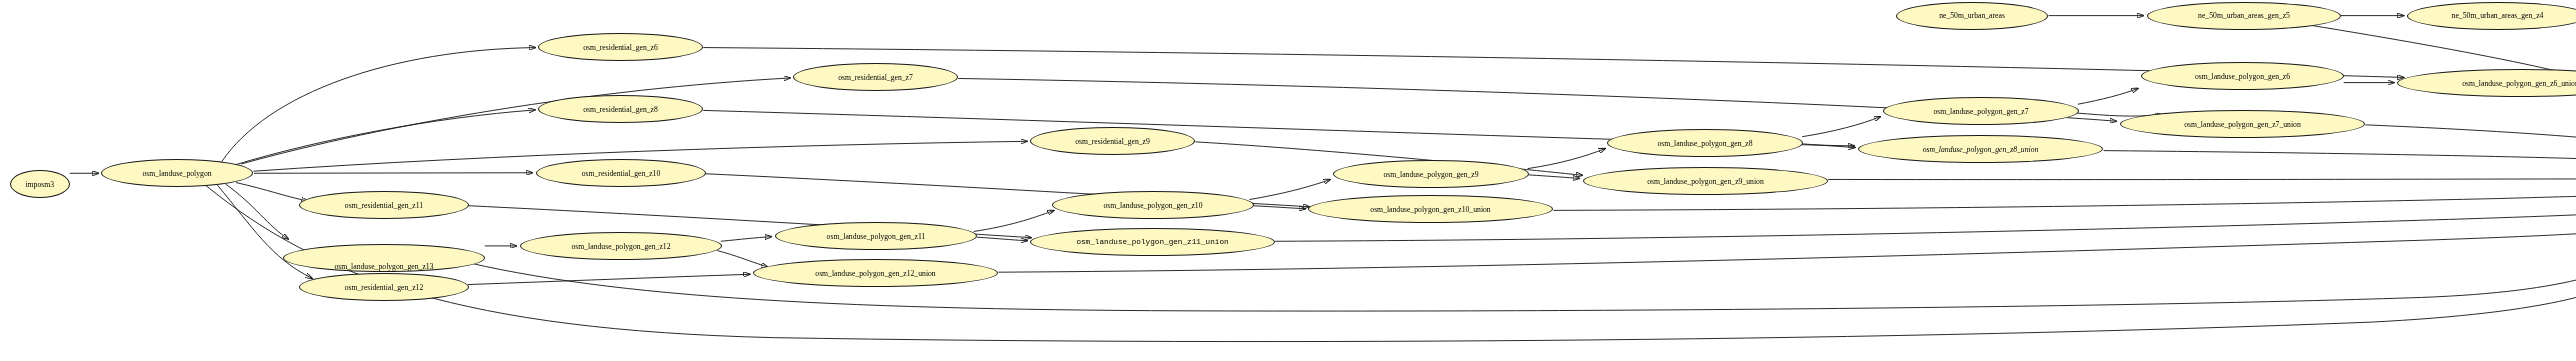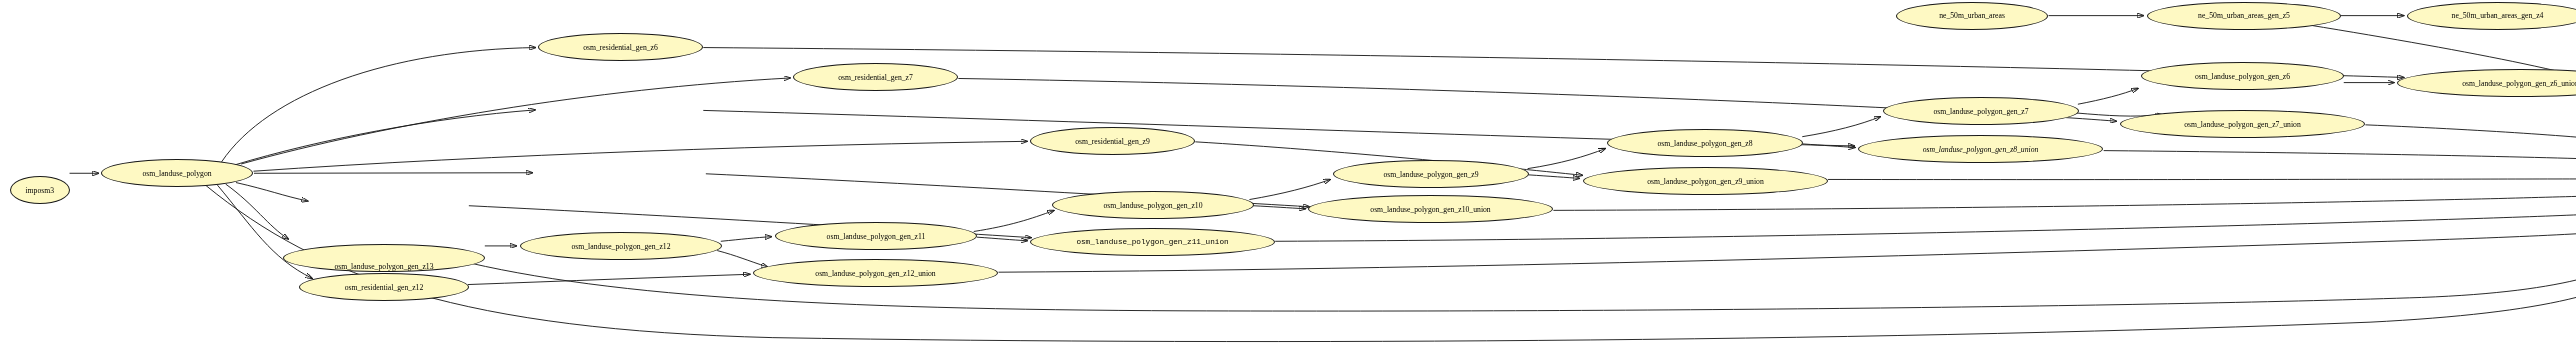--- a/index.html
+++ b/index.html
@@ -72,35 +72,44 @@
     <path d="M 4549,160 L 4647,160" marker-end="url(#arrow)"></path>
     <path d="M 1365,92 C 2600,102 4000,130 4666,150" marker-end="url(#arrow)"></path>
     <path d="M 5120,172 C 5150,190 5155,220 5156,250" marker-end="url(#arrow)"></path>
 
     <path d="M 3976,30 L 4161,30" marker-end="url(#arrow)"></path>
     <path d="M 4543,30 L 4666,30" marker-end="url(#arrow)"></path>
     <path d="M 4480,48 C 4800,100 5060,150 5130,190 C 5150,202 5155,210 5156,219" marker-end="url(#arrow)"></path>
     <path d="M 5000,44 C 5090,72 5130,115 5148,155 C 5155,172 5156,180 5156,188" marker-end="url(#arrow)"></path>
   </svg>
 
-  <div class="node" style="left:9.8px;top:176px;width:60px;align-items:center;">
+  <div class="node" style="left:9.8px;top:170px;width:60px;align-items:center;">
       <span>imposm3</span>
     </div>
   <div class="node" style="left:101px;top:159px;width:152px;">
       <span>osm_landuse_polygon</span>
     </div>
 
   <div class="node" style="left:538px;top:33px;width:165px;">
       <span>osm_residential_gen_z6</span>
     </div>
   <div class="node" style="left:793px;top:63px;width:165px;justify-content:center;">
       <span>osm_residential_gen_z7</span>
     </div>
+  <div class="node" style="left:538px;top:95px;width:165px;">
+      <span>osm_residential_gen_z8</span>
+    </div>
   <div class="node" style="left:1030px;top:127px;width:165px;">
       <span>osm_residential_gen_z9</span>
+    </div>
+  <div class="node" style="left:536px;top:159px;width:170px;">
+      <span>osm_residential_gen_z10</span>
+    </div>
+  <div class="node" style="left:299px;top:191px;width:170px;">
+      <span>osm_residential_gen_z11</span>
     </div>
   <div class="node" style="left:299px;top:273px;width:170px;align-items:center;">
       <span>osm_residential_gen_z12</span>
     </div>
 
   <div class="node" style="left:283px;top:244px;width:202px;align-items:flex-end;">
       <span>osm_landuse_polygon_gen_z13</span>
     </div>
   <div class="node" style="left:520px;top:232px;width:202px;">
       <span>osm_landuse_polygon_gen_z12</span>

